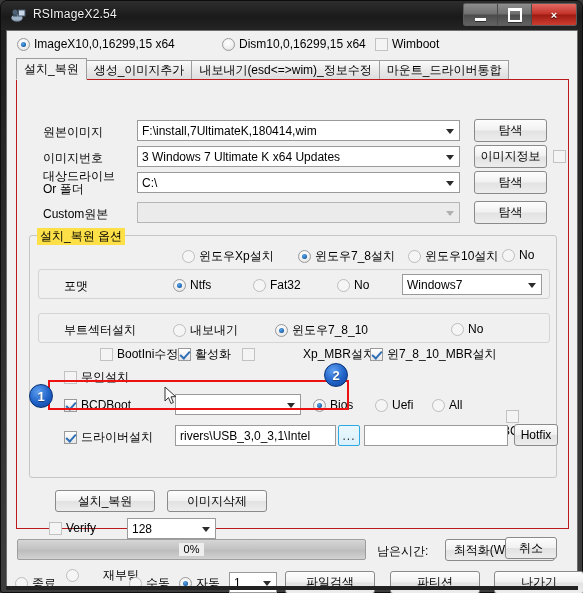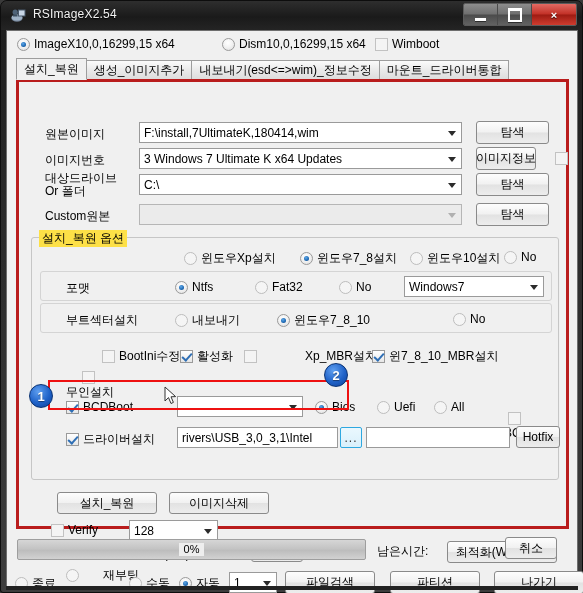--- a/index.html
+++ b/index.html
@@ -144,21 +144,21 @@
     background: #f0f0f0;
     border-bottom: 1px solid #f0f0f0;
     position: relative; z-index: 3;
   }
   .tabpage {
     position: absolute;
     left: 9px; top: 48px;
     width: 553px; height: 450px;
     box-sizing: border-box;
     background: #f0f0f0;
-    border: 3px solid #b91c1c;
+    border: 1px solid #b91c1c;
   }
 
   
   .tfield {
     box-sizing: border-box;
     height: 21px;
     background: #fff;
     border: 1px solid #9a9a9a;
     display: flex; align-items: center;
     padding: 0 4px;
@@ -345,21 +345,21 @@
       </div>
       <div class="btn" style="left:457px; top:39px; width:73px; height:23px;">
         <span>탐색</span>
       </div>
 
       <div style="position:absolute; left:26px; top:70px;">이미지번호</div>
       <div class="combo" style="left:120px; top:66px; width:323px;">
         <span>3  Windows 7 Ultimate K x64 Updates</span>
         <span class="arrow"></span>
       </div>
-      <div class="btn" style="left:457px; top:65px; width:60px; height:23px;">
+      <div class="btn" style="left:457px; top:65px; width:73px; height:23px;">
         <span>이미지정보</span>
       </div>
       <span class="cbox dim" style="position:absolute; left:536px; top:70px; margin:0;"></span>
 
       <div style="position:absolute; left:26px; top:90px; line-height:13px;">
         <div>대상드라이브</div>
         <div>Or 폴더</div>
       </div>
       <div class="combo" style="left:120px; top:92px; width:323px;">
         <span>C:\</span>
@@ -411,21 +411,21 @@
           <div class="ctl" style="left:298px; top:8px;">
             <span class="radio dim"></span>
             <span class="lbl">No</span>
           </div>
           <div class="combo" style="left:363px; top:4px; width:140px;">
             <span>Windows7</span>
             <span class="arrow"></span>
           </div>
         </div>
 
-        <div class="panel" style="left:8px; top:65px; width:512px; height:30px;">
+        <div class="panel" style="left:8px; top:77px; width:512px; height:30px;">
           <div style="position:absolute; left:25px; top:8px;">부트섹터설치</div>
           <div class="ctl" style="left:134px; top:8px;">
             <span class="radio dim"></span>
             <span class="lbl">내보내기</span>
           </div>
           <div class="ctl" style="left:236px; top:8px;">
             <span class="radio on"></span>
             <span class="lbl">윈도우7_8_10</span>
           </div>
           <div class="ctl" style="left:412px; top:8px;">
@@ -444,21 +444,21 @@
         </div>
         <div class="ctl" style="left:212px; top:110px;gap:44px;">
           <span class="cbox dim"></span>
           <span class="lbl">Xp_MBR설치</span>
         </div>
         <div class="ctl" style="left:340px; top:110px;">
           <span class="cbox on"></span>
           <span class="lbl">윈7_8_10_MBR설치</span>
         </div>
 
-        <div class="ctl" style="left:34px; top:133px;flex-direction:column;">
+        <div class="ctl" style="left:34px; top:133px;">
           <span class="cbox dim"></span>
           <span class="lbl">무인설치</span>
         </div>
 
         <div class="ctl" style="left:34px; top:162px;">
           <span class="cbox on"></span>
           <span class="lbl">BCDBoot</span>
         </div>
         <div class="combo" style="left:145px; top:158px; width:126px;">
           <span></span>

